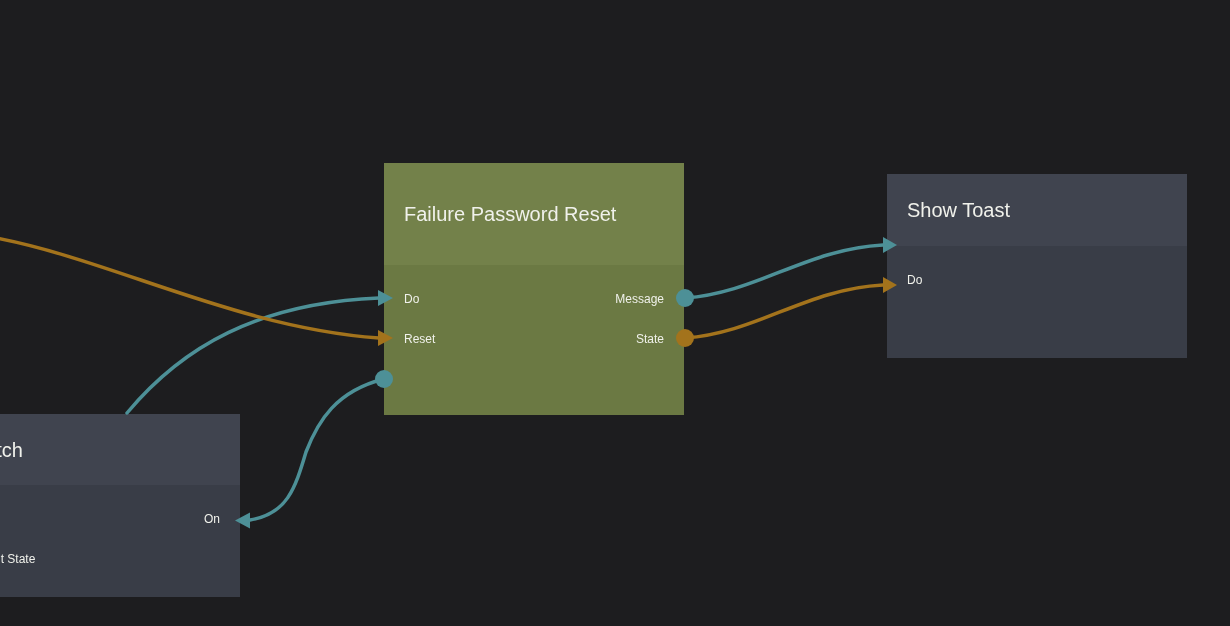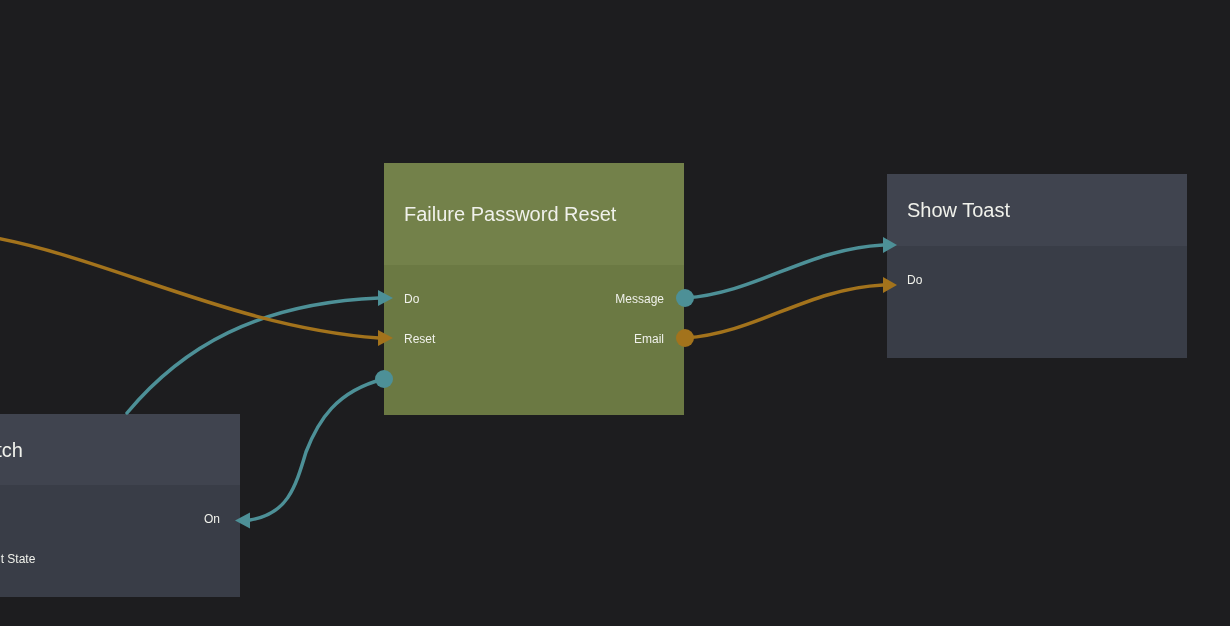--- a/index.html
+++ b/index.html
@@ -98,21 +98,21 @@
     <div class="node-header">
       <span>Failure Password Reset</span>
     </div>
     <div class="node-body">
       <div class="port-row space-between">
         <span>Do</span>
         <span>Message</span>
       </div>
       <div class="port-row space-between">
         <span>Reset</span>
-        <span>Email</span>
+        <span>State</span>
       </div>
     </div>
   </div>
 
   <div class="node node-slate" id="toast-node">
     <div class="node-header">
       <span>Show Toast</span>
     </div>
     <div class="node-body">
       <div class="port-row">

